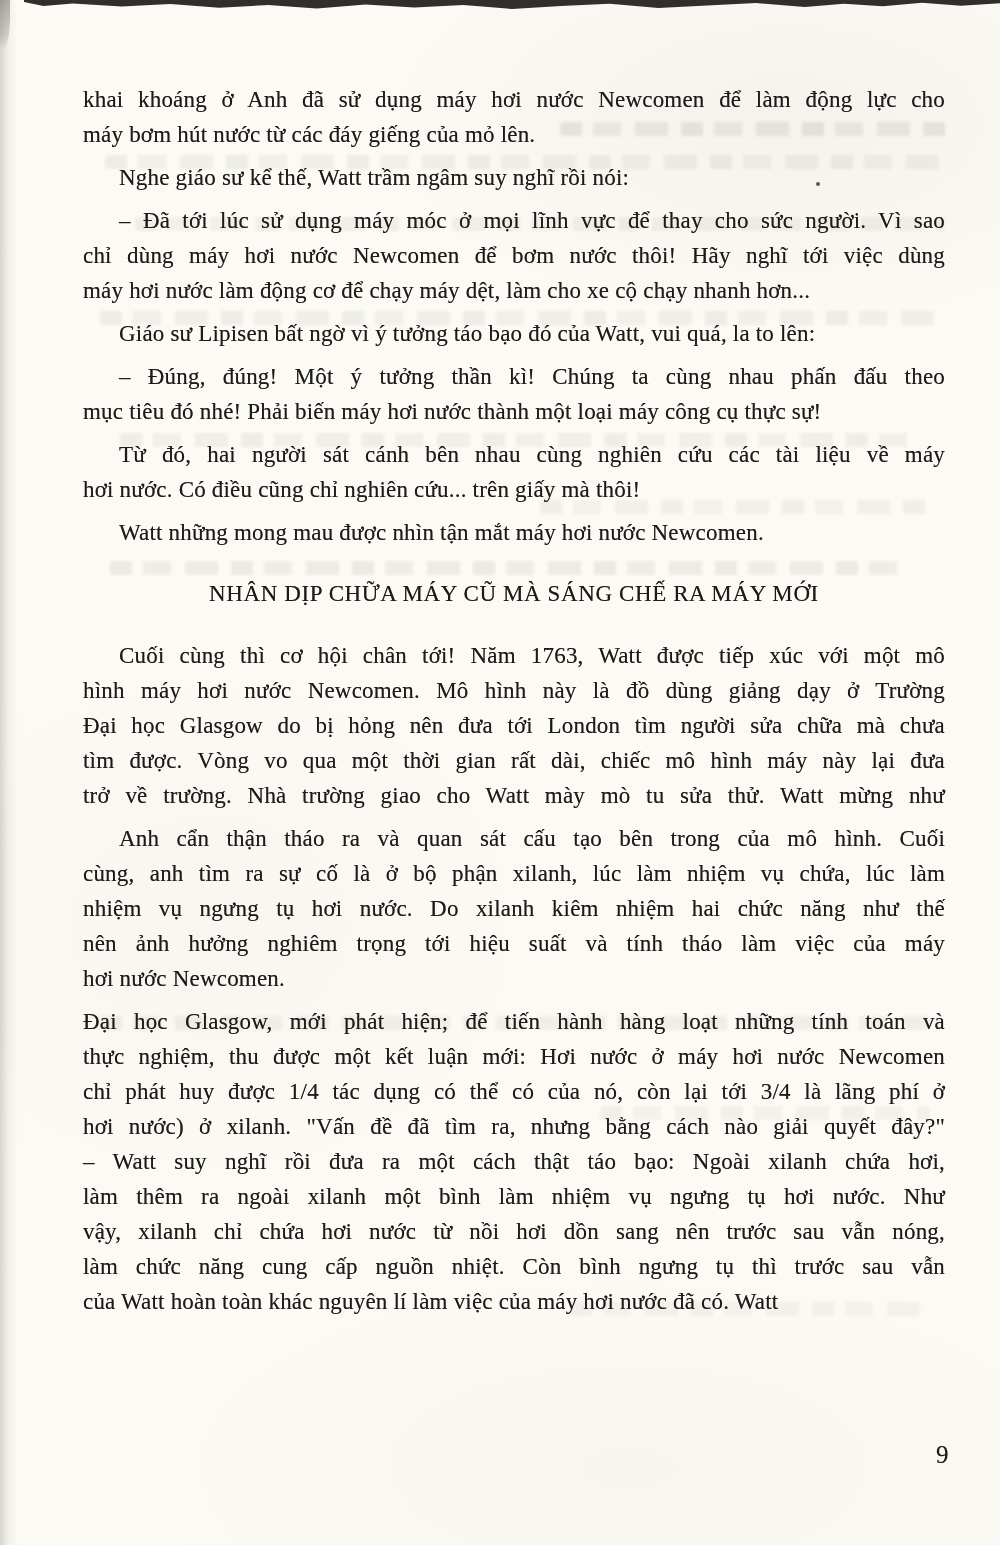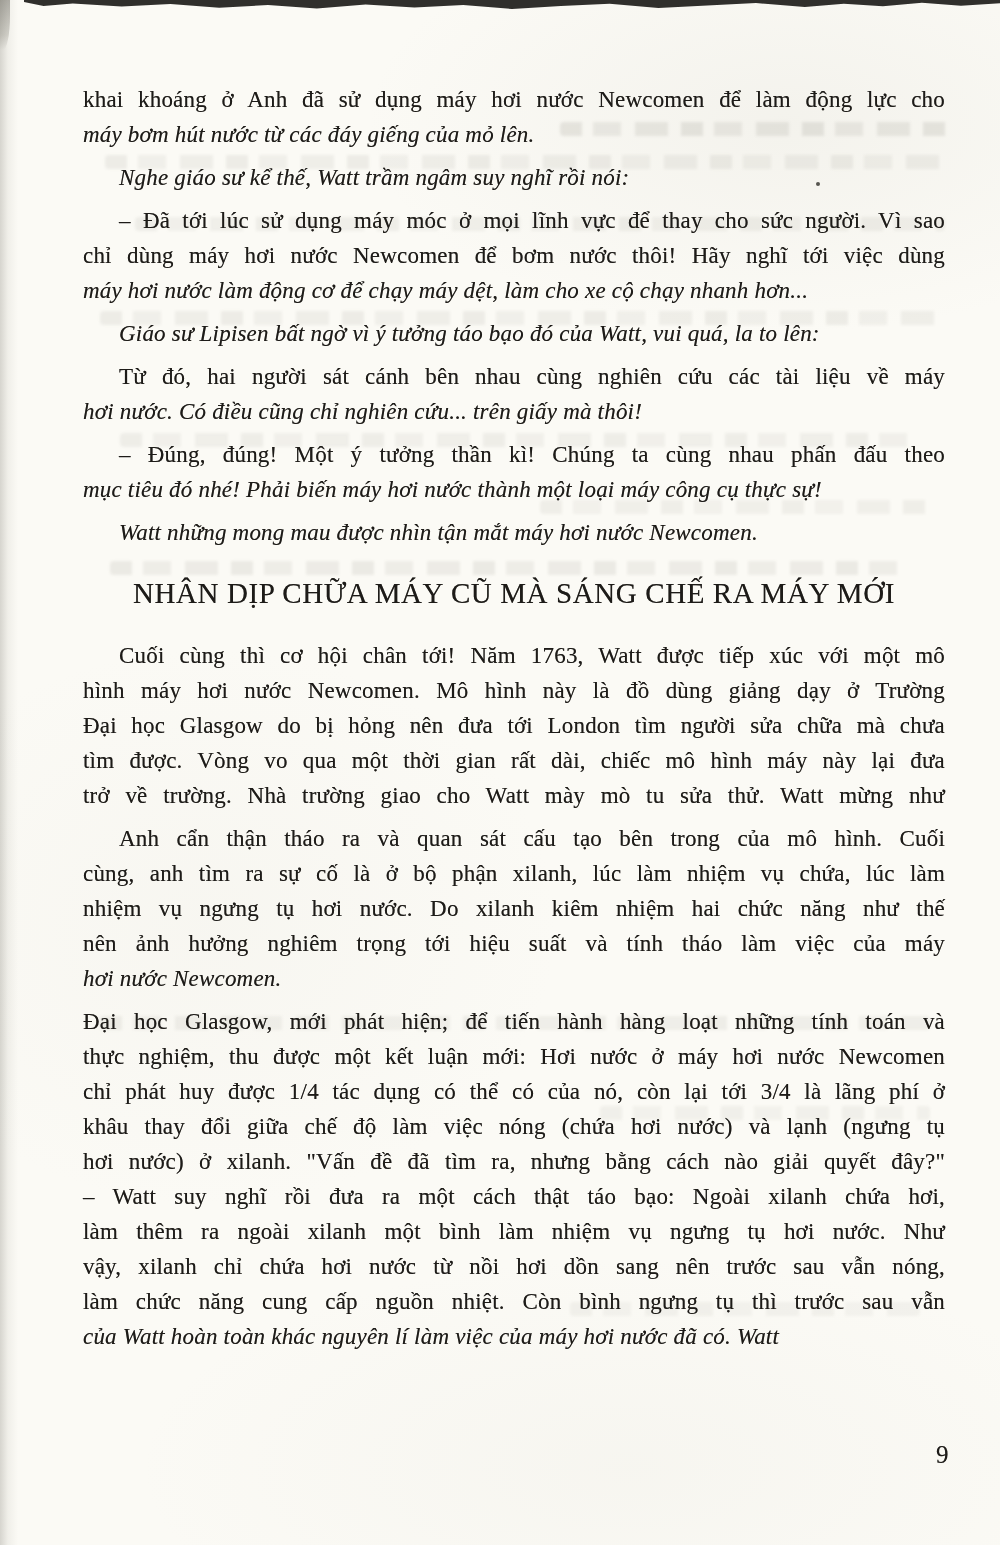--- a/index.html
+++ b/index.html
@@ -89,25 +89,24 @@
   .line {
     text-align: justify;
     -moz-text-align-last: justify;
     text-align-last: justify;
     white-space: normal;
     text-shadow: 0 0 0.4px rgba(29,27,24,0.55);
   }
   .line.last {
     -moz-text-align-last: left;
     text-align-last: left;
-    font-style: italic;
   }
   .line.first { padding-left: 36px; }
   .heading {
-    font-size: 29px;
+    font-size: 23px;
     font-weight: normal;
     text-align: center;
     letter-spacing: 0.6px;
     line-height: 35px;
     margin: 26px 0 27px 0;
     text-shadow: 0 0 0.5px rgba(29,27,24,0.6);
   }
   .pagenum {
     position: absolute;
     left: 936px; top: 1438px;
@@ -149,26 +148,26 @@
         </div>
         <div class="para">
           <div class="line first">– Đã tới lúc sử dụng máy móc ở mọi lĩnh vực để thay cho sức người. Vì sao</div>
           <div class="line">chỉ dùng máy hơi nước Newcomen để bơm nước thôi! Hãy nghĩ tới việc dùng</div>
           <div class="line last">máy hơi nước làm động cơ để chạy máy dệt, làm cho xe cộ chạy nhanh hơn...</div>
         </div>
         <div class="para">
           <div class="line last first">Giáo sư Lipisen bất ngờ vì ý tưởng táo bạo đó của Watt, vui quá, la to lên:</div>
         </div>
         <div class="para">
+          <div class="line first">– Đúng, đúng! Một ý tưởng thần kì! Chúng ta cùng nhau phấn đấu theo</div>
+          <div class="line last">mục tiêu đó nhé! Phải biến máy hơi nước thành một loại máy công cụ thực sự!</div>
+        </div>
+        <div class="para">
           <div class="line first">Từ đó, hai người sát cánh bên nhau cùng nghiên cứu các tài liệu về máy</div>
           <div class="line last">hơi nước. Có điều cũng chỉ nghiên cứu... trên giấy mà thôi!</div>
-        </div>
-        <div class="para">
-          <div class="line first">– Đúng, đúng! Một ý tưởng thần kì! Chúng ta cùng nhau phấn đấu theo</div>
-          <div class="line last">mục tiêu đó nhé! Phải biến máy hơi nước thành một loại máy công cụ thực sự!</div>
         </div>
         <div class="para">
           <div class="line last first">Watt những mong mau được nhìn tận mắt máy hơi nước Newcomen.</div>
         </div>
       </div>
     <h2 class="heading">NHÂN DỊP CHỮA MÁY CŨ MÀ SÁNG CHẾ RA MÁY MỚI</h2>
     <div id="para-group-bottom">
         <div class="para">
           <div class="line first">Cuối cùng thì cơ hội chân tới! Năm 1763, Watt được tiếp xúc với một mô</div>
           <div class="line">hình máy hơi nước Newcomen. Mô hình này là đồ dùng giảng dạy ở Trường</div>
@@ -180,21 +179,20 @@
           <div class="line first">Anh cẩn thận tháo ra và quan sát cấu tạo bên trong của mô hình. Cuối</div>
           <div class="line">cùng, anh tìm ra sự cố là ở bộ phận xilanh, lúc làm nhiệm vụ chứa, lúc làm</div>
           <div class="line">nhiệm vụ ngưng tụ hơi nước. Do xilanh kiêm nhiệm hai chức năng như thế</div>
           <div class="line">nên ảnh hưởng nghiêm trọng tới hiệu suất và tính tháo làm việc của máy</div>
           <div class="line last">hơi nước Newcomen.</div>
         </div>
         <div class="para">
           <div class="line">Đại học Glasgow, mới phát hiện; để tiến hành hàng loạt những tính toán và</div>
           <div class="line">thực nghiệm, thu được một kết luận mới: Hơi nước ở máy hơi nước Newcomen</div>
           <div class="line">chỉ phát huy được 1/4 tác dụng có thể có của nó, còn lại tới 3/4 là lãng phí ở</div>
-          <div class="line">khâu thay đổi giữa chế độ làm việc nóng (chứa hơi nước) và lạnh (ngưng tụ</div>
           <div class="line">hơi nước) ở xilanh. "Vấn đề đã tìm ra, nhưng bằng cách nào giải quyết đây?"</div>
           <div class="line">– Watt suy nghĩ rồi đưa ra một cách thật táo bạo: Ngoài xilanh chứa hơi,</div>
           <div class="line">làm thêm ra ngoài xilanh một bình làm nhiệm vụ ngưng tụ hơi nước. Như</div>
           <div class="line">vậy, xilanh chỉ chứa hơi nước từ nồi hơi dồn sang nên trước sau vẫn nóng,</div>
           <div class="line">làm chức năng cung cấp nguồn nhiệt. Còn bình ngưng tụ thì trước sau vẫn</div>
           <div class="line last">của Watt hoàn toàn khác nguyên lí làm việc của máy hơi nước đã có. Watt</div>
         </div>
       </div>
   </main>
 

